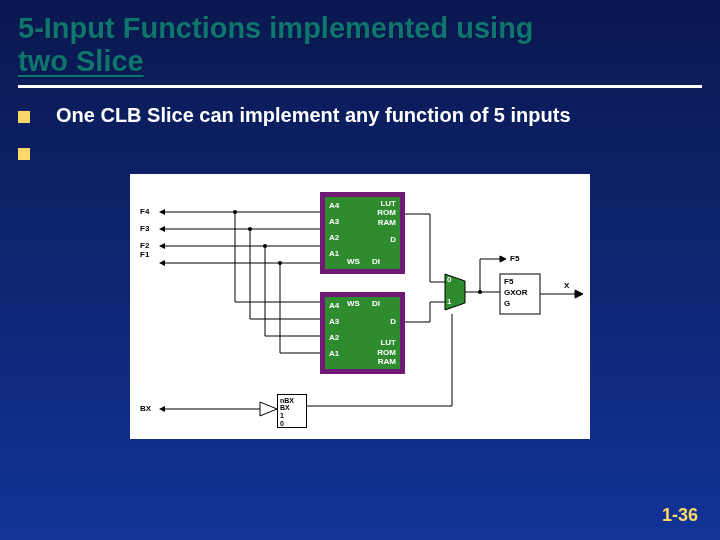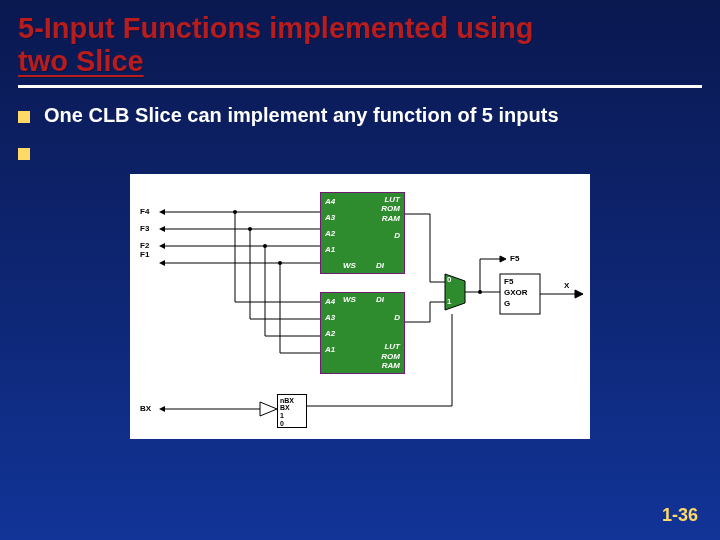--- a/index.html
+++ b/index.html
@@ -3,38 +3,38 @@
 <meta charset="utf-8">
 <style>
   * { box-sizing: border-box; margin: 0; padding: 0; }
   html, body { width: 720px; height: 540px; overflow: hidden; }
   body {
     background: linear-gradient(to bottom, #0a1850 0%, #0e2878 60%, #123498 100%);
     font-family: Arial, Helvetica, sans-serif;
     position: relative;
   }
   .title {
-    color: #b91c1c;
+    color: #0f766e;
     font-size: 29px;
     font-weight: 700;
     padding: 12px 18px 6px 18px;
     line-height: 1.15;
     text-shadow: 1px 1px 0 rgba(0,0,0,0.25);
   }
   .title .under { text-decoration: underline; text-underline-offset: 4px; }
   .rule {
     height: 3px;
     background: #fff;
     margin: 0 18px 16px 18px;
   }
   .bullets { padding: 0 18px; }
   .bullet {
     display: flex;
     align-items: flex-start;
-    gap: 14px;
+    gap: 26px;
     color: #fff;
     font-size: 20px;
     font-weight: 700;
     margin-bottom: 14px;
   }
   .sq {
     width: 12px; height: 12px;
     background: #ffd966;
     flex: 0 0 12px;
     margin-top: 7px;
@@ -43,22 +43,21 @@
     margin: 10px auto 0 auto;
     width: 460px;
     height: 265px;
     background: #fff;
     position: relative;
   }
   .dsvg { position: absolute; inset: 0; }
   .lut {
     position: absolute;
     background: #2e8b2e;
-    border: 1px solid #701a75;
-    font-style: italic;
+    border: 5px solid #701a75;
   }
   .lut-top { left: 190px; top: 18px; width: 85px; height: 82px; }
   .lut-bot { left: 190px; top: 118px; width: 85px; height: 82px; }
   .lut-lab {
     position: absolute;
     color: #fff;
     font-size: 8px;
     font-weight: 700;
     line-height: 1.2;
   }

